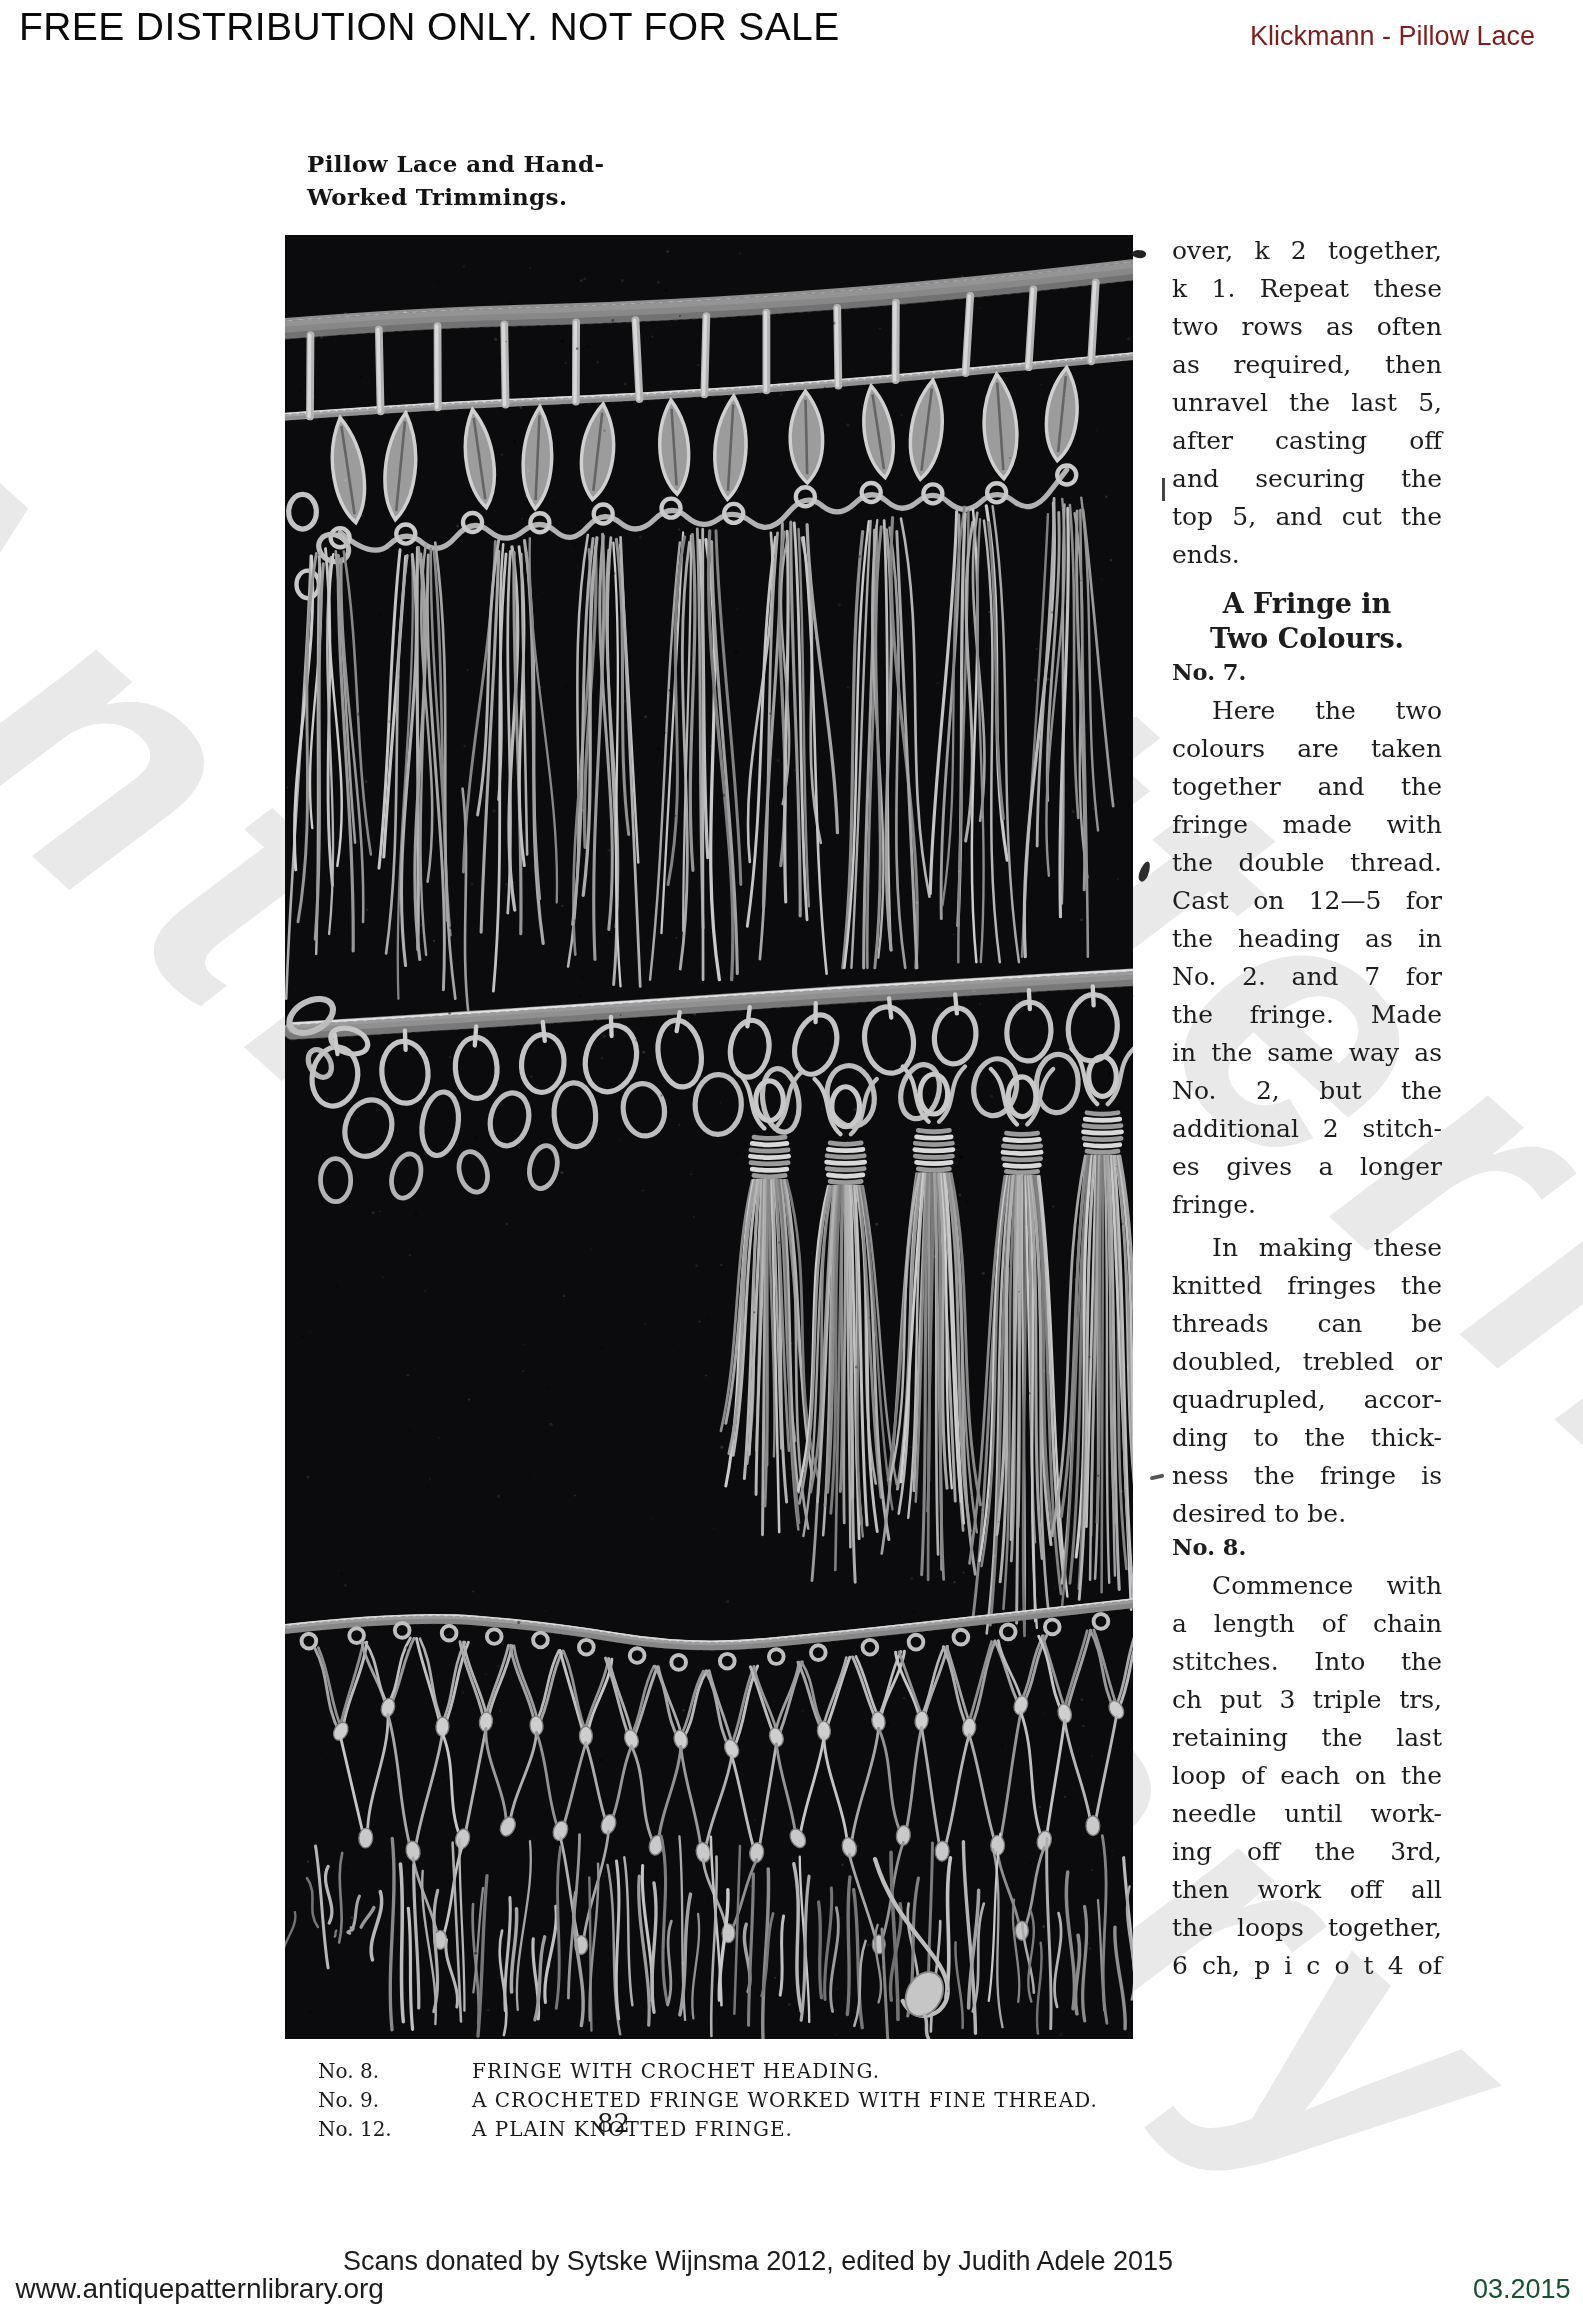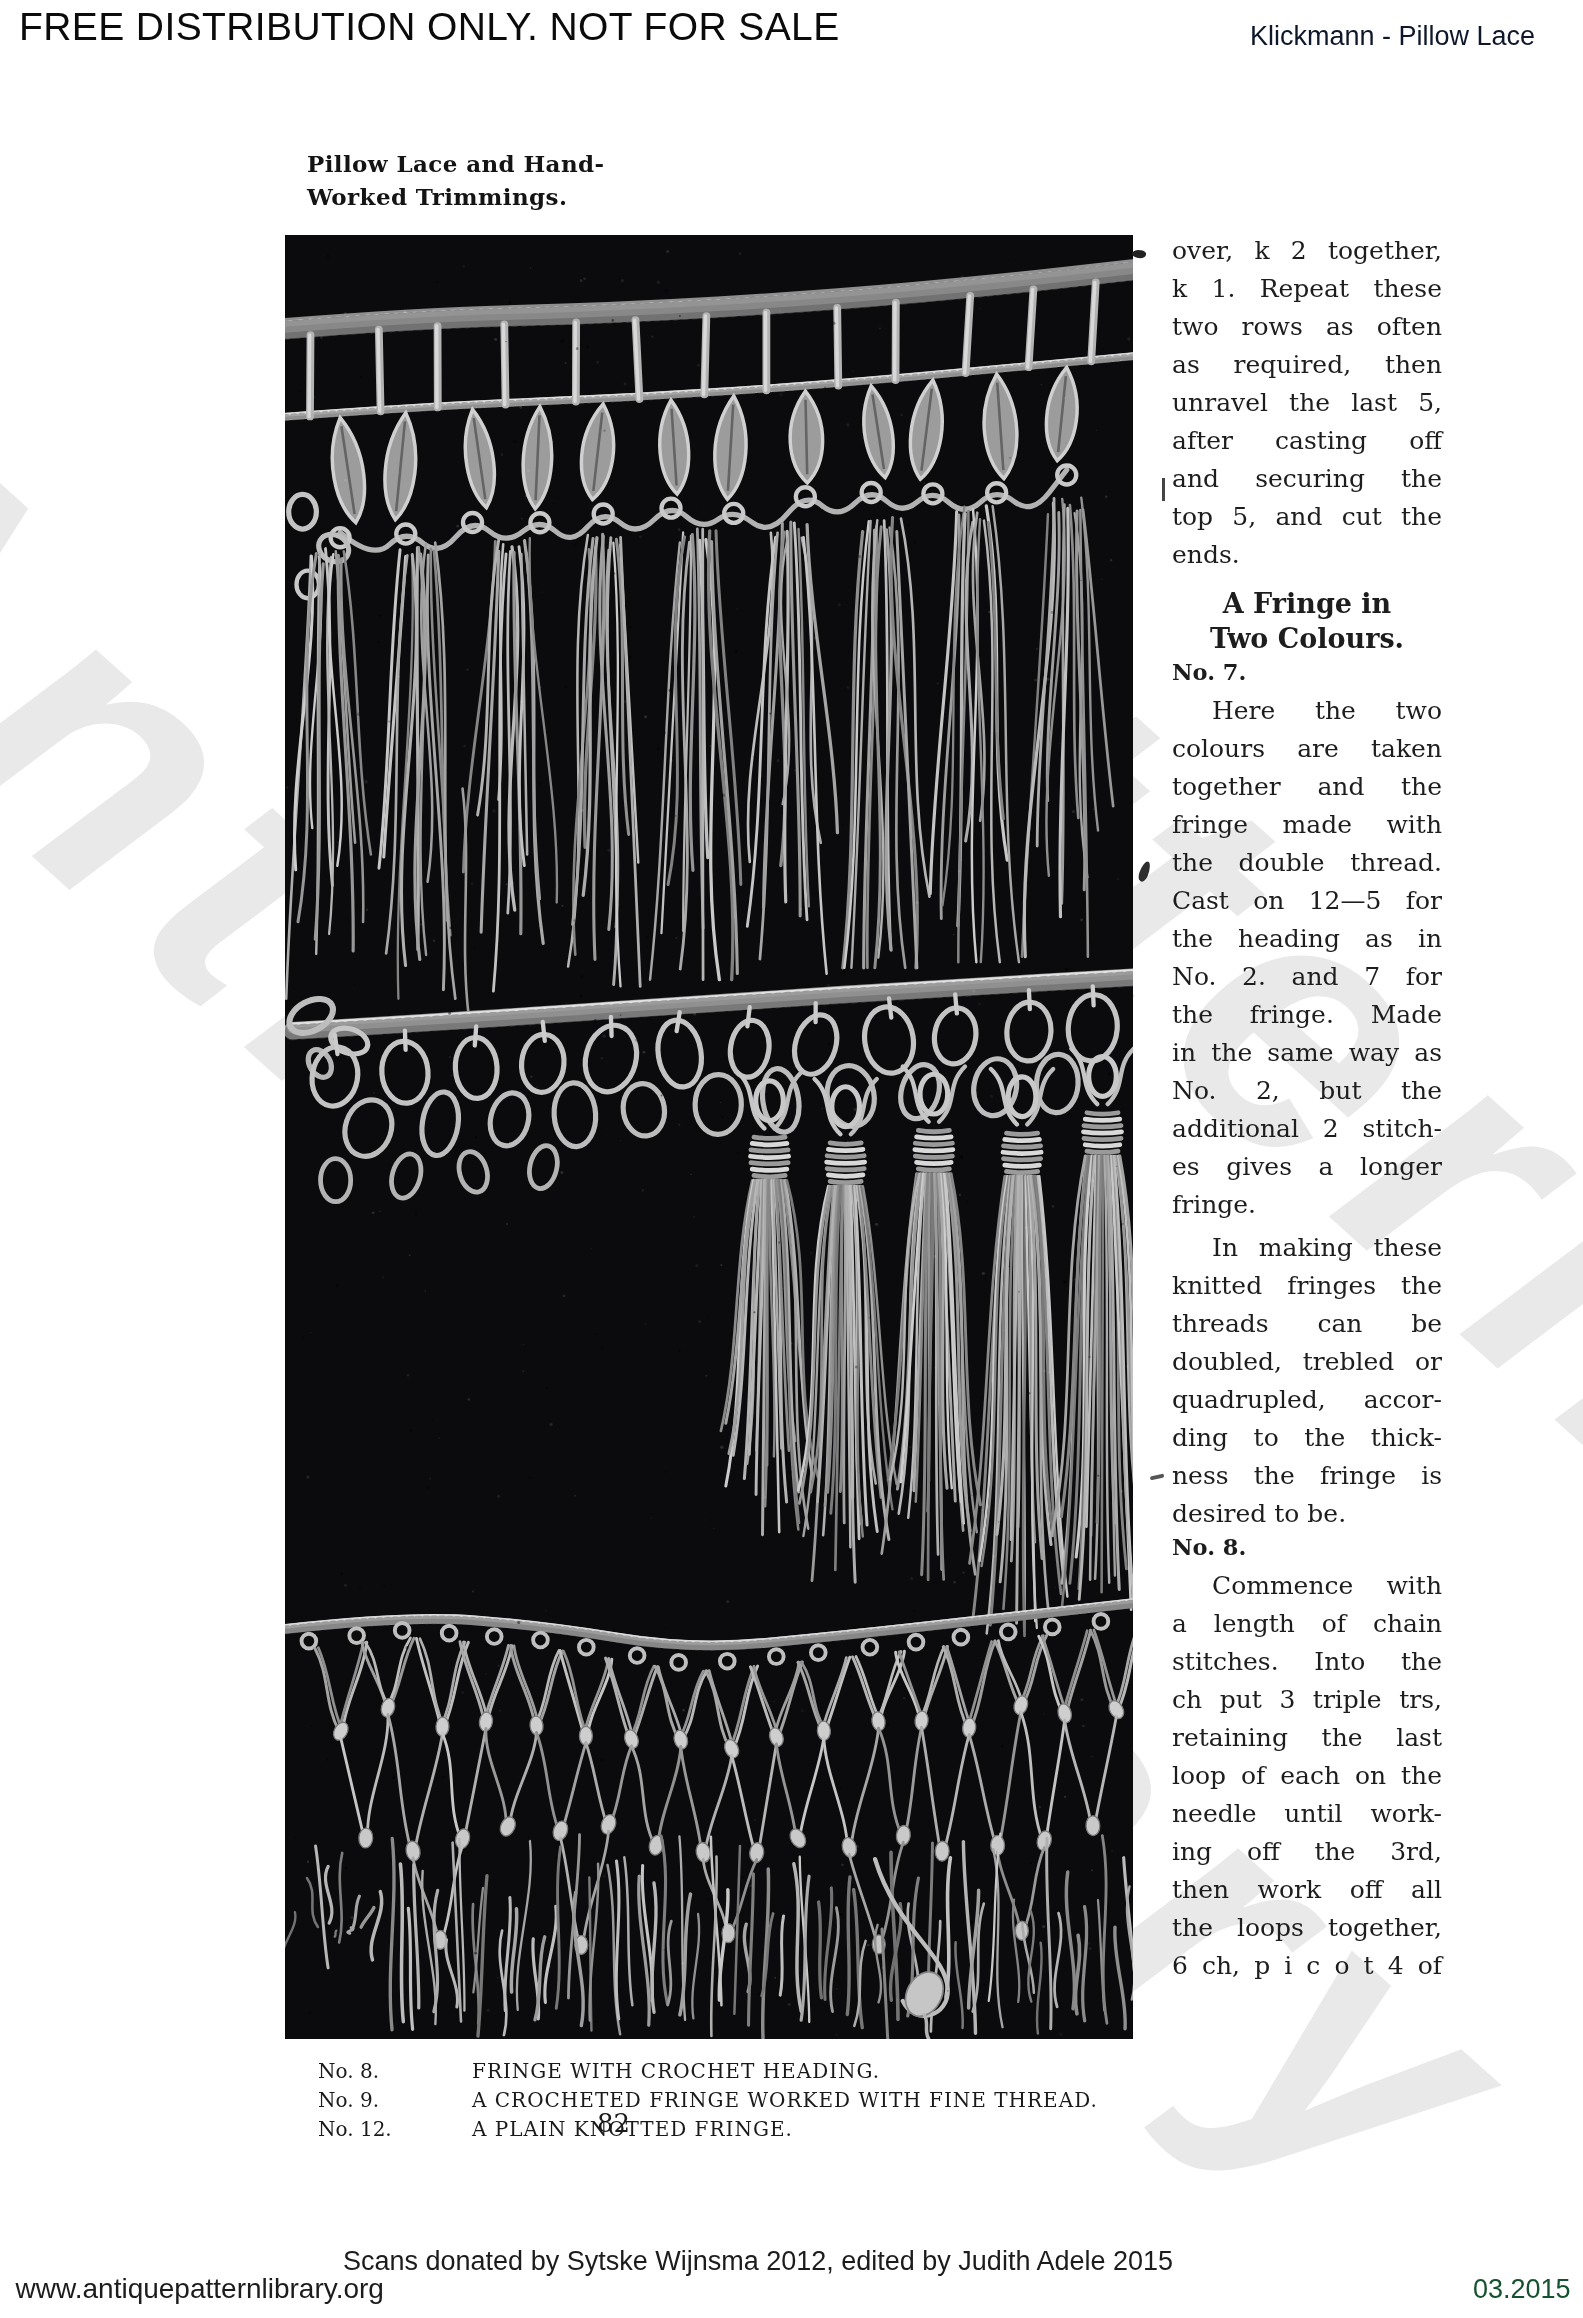--- a/index.html
+++ b/index.html
@@ -11,21 +11,21 @@
   .wm{position:absolute;z-index:1;font-family:"Liberation Sans",sans-serif;
       font-style:italic;font-weight:bold;color:#e9e9e9;white-space:nowrap;
       transform-origin:0 0;user-select:none;}
   .wm0{left:-61px;top:311px;font-size:372px;letter-spacing:31px;transform:rotate(42deg);}
   .wm1{left:778px;top:259px;font-size:372px;letter-spacing:31px;transform:rotate(42deg);}
   .wm2{left:605px;top:1081px;font-size:372px;letter-spacing:31px;transform:rotate(42deg);}
 
   
   .banner{position:absolute;left:19px;top:5.2px;z-index:3;font-size:39px;color:#0b0b0b;
           letter-spacing:0.4px;}
-  .book-id{position:absolute;left:1250px;top:21px;z-index:3;font-size:27px;color:#0f172a;}
+  .book-id{position:absolute;left:1250px;top:21px;z-index:3;font-size:27px;color:#7f1d1d;}
 
   .sec-heading{position:absolute;left:307px;top:147px;z-index:3;
                font-family:"DejaVu Serif",serif;font-weight:bold;font-size:23px;
                line-height:33px;color:#141414;letter-spacing:0.4px;}
 
   
   .photo{position:absolute;left:285px;top:235px;width:848px;height:1804px;
          background:#0b0b0d;z-index:2;}
   .photo svg{display:block;}
 

